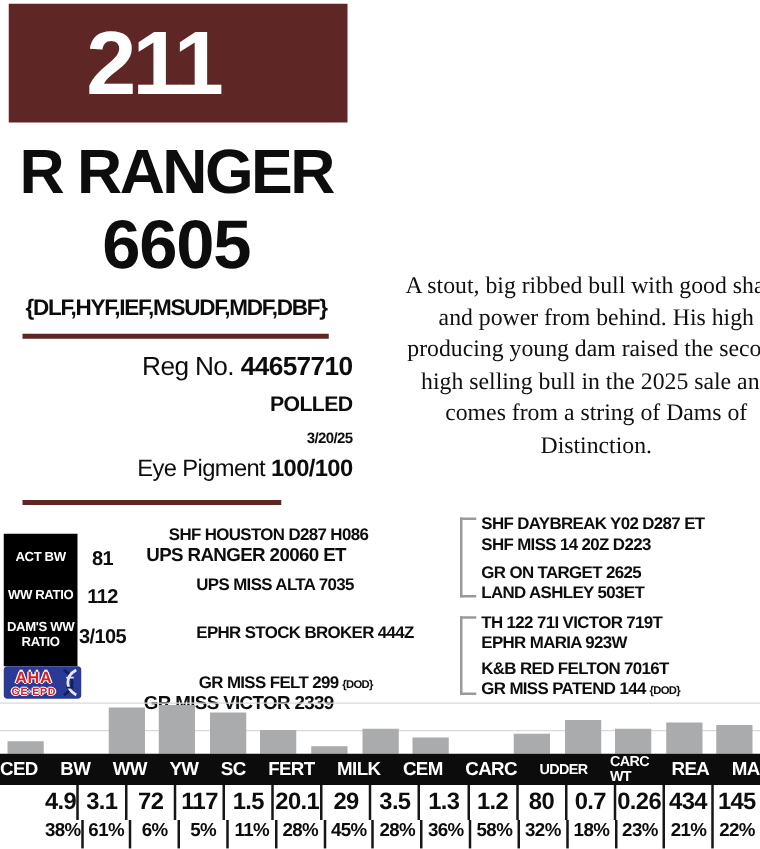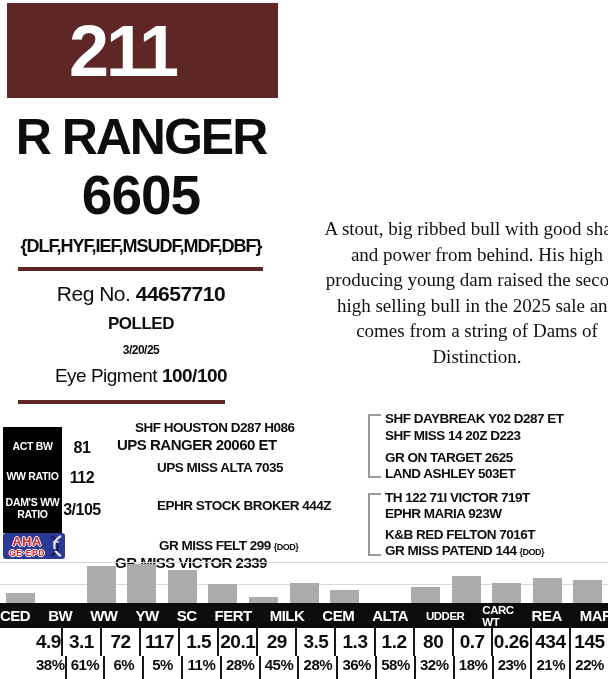--- a/index.html
+++ b/index.html
@@ -17,21 +17,21 @@
   .title{left:0;top:112px;width:282px;text-align:center;font-weight:900;line-height:1;}
   .title .t1{font-size:50px;letter-spacing:-2px;}
   .title .t2{font-size:55px;letter-spacing:-1px;margin-top:6px;}
   .designators{left:0;top:236px;width:282px;text-align:center;font-size:18px;font-weight:800;letter-spacing:-1px;}
 
   .rule{background:#5e2725;height:4px;}
   .rule1{left:18px;top:267px;width:245px;}
   .rule2{left:18px;top:400px;width:207px;}
 
   
-  .reg{left:0;top:282px;width:282px;text-align:center;letter-spacing:-0.5px;}
+  .reg{left:0;top:282px;width:282px;text-align:right;letter-spacing:-0.5px;}
   .reg .r1{font-size:21px;font-weight:400;}
   .reg .r1 b{font-weight:800;}
   .reg .r2{font-size:17px;font-weight:700;margin-top:8px;}
   .reg .r3{font-size:12px;font-weight:700;margin-top:9px;}
   .reg .r4{font-size:19px;font-weight:400;margin-top:8px;}
   .reg .r4 b{font-weight:800;}
 
   
   .description{left:287px;top:216px;width:316px;text-align:center;
                font-family:"Liberation Serif",serif;font-size:19px;line-height:25.5px;color:#111;margin-left:32px;}
@@ -175,21 +175,21 @@
   <div class="abs epd">
     <div class="epd-row epd-head">
         <div class="epd-h">CED</div>
         <div class="epd-h">BW</div>
         <div class="epd-h">WW</div>
         <div class="epd-h">YW</div>
         <div class="epd-h">SC</div>
         <div class="epd-h">FERT</div>
         <div class="epd-h">MILK</div>
         <div class="epd-h">CEM</div>
-        <div class="epd-h">ALTA</div>
+        <div class="epd-h">CARC</div>
         <div class="epd-h small">UDDER</div>
         <div class="epd-h small">CARC WT</div>
         <div class="epd-h">REA</div>
         <div class="epd-h">MARB</div>
         <div class="epd-h">BMI</div>
         <div class="epd-h">CHB</div>
       </div>
     <div class="epd-row">
         <div class="epd-v">4.9</div>
         <div class="epd-v">3.1</div>

